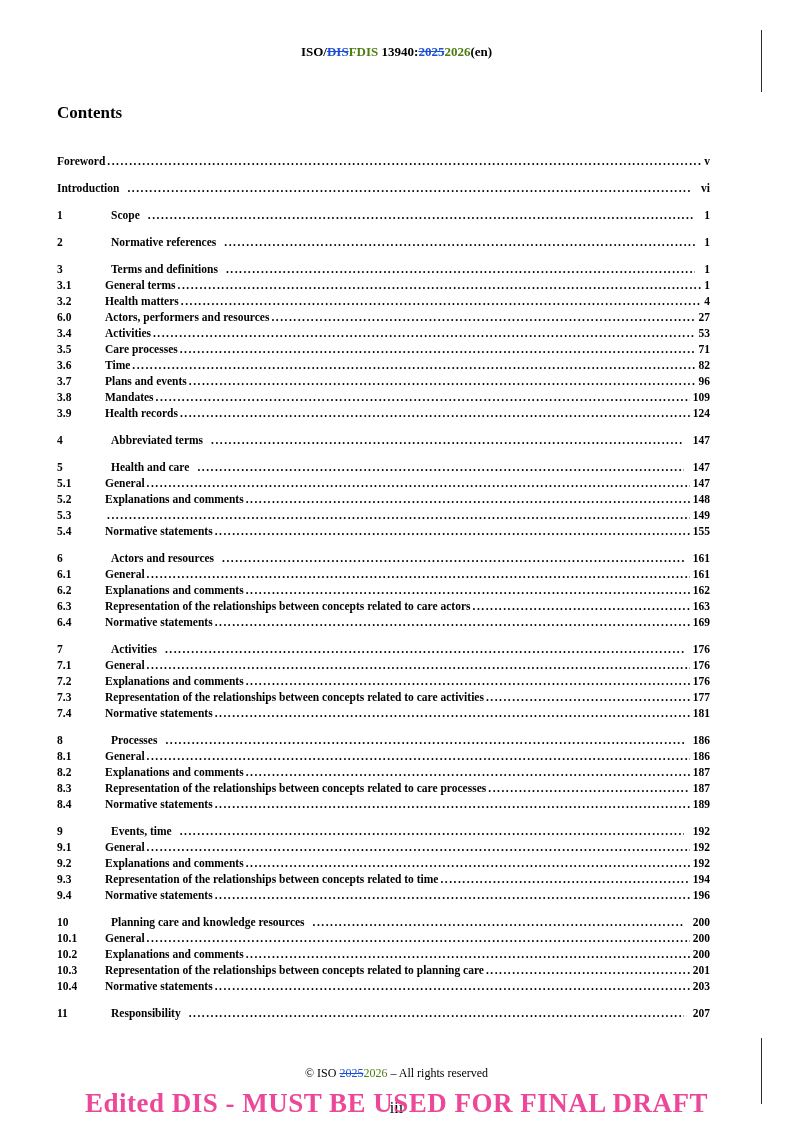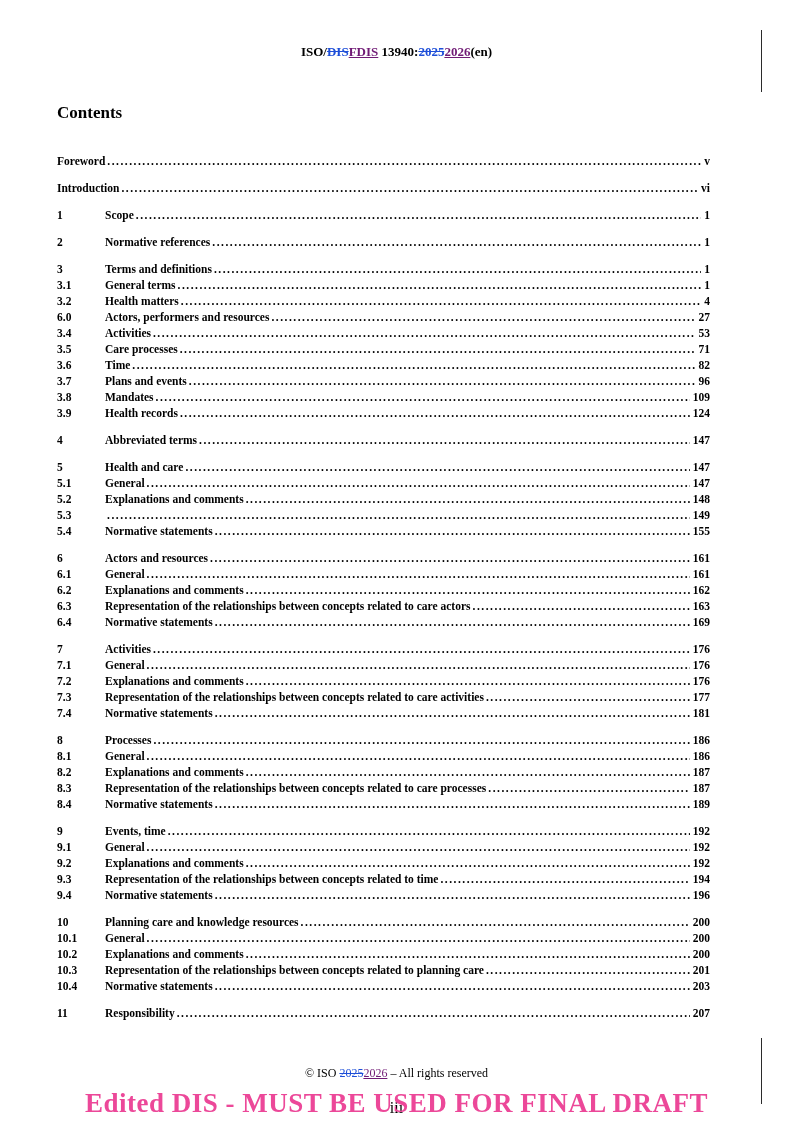--- a/index.html
+++ b/index.html
@@ -11,34 +11,34 @@
     color:#000;
     overflow:hidden;
   }
   .page-header{
     position:absolute;top:44px;left:0;width:100%;
     text-align:center;
     font-weight:bold;font-size:13px;
     white-space:pre;
   }
   .del{color:#1d4ed8;text-decoration:line-through;}
-  .ins{color:#701a75;text-decoration:underline;}
+  .ins{color:#4d7c0f;}
   .content{
     position:absolute;top:103px;left:57px;width:653px;
   }
   .doc-title{
     font-size:17px;font-weight:bold;margin:0 0 30px 0;
   }
   .toc-row{
     display:flex;align-items:baseline;
     font-size:11.5px;font-weight:bold;line-height:16px;
     white-space:nowrap;
     justify-content:space-between;
   }
-  .toc-row.gap{margin-top:11px;}
+  .toc-row.gap{margin-top:11px;gap:6px;}
   .toc-num{width:48px;flex:0 0 48px;}
   .toc-label{flex:0 0 auto;}
   .toc-dots{
     flex:1 1 auto;overflow:hidden;white-space:nowrap;
     margin:0 2px;min-width:8px;
   }
   .toc-dots::after{
     content:"........................................................................................................................................................................................................................................................................................................";
     letter-spacing:1.5px;
     font-weight:bold;

